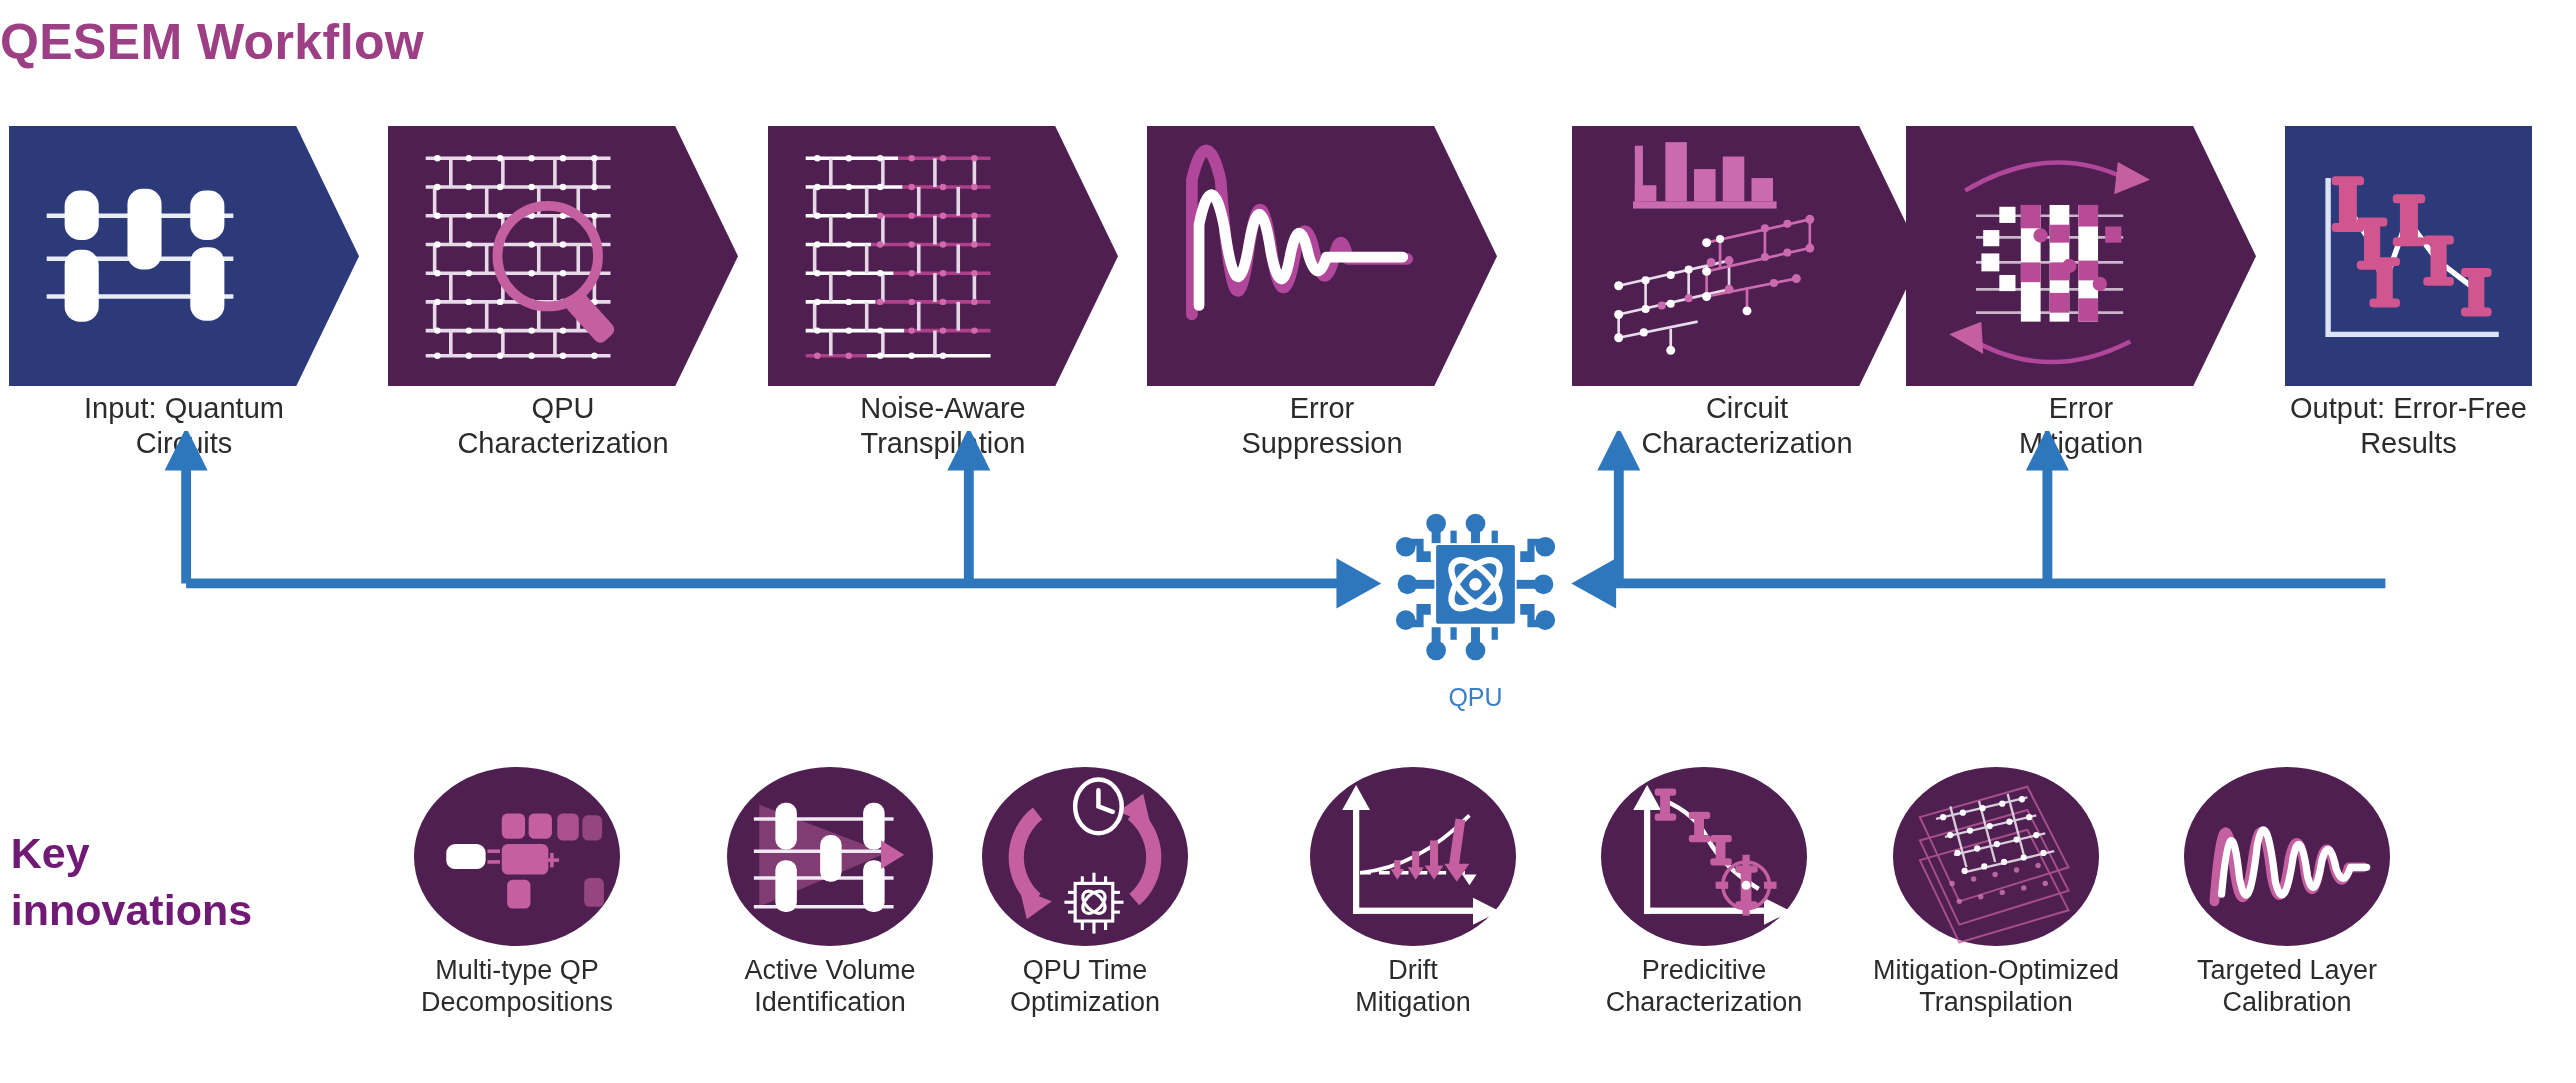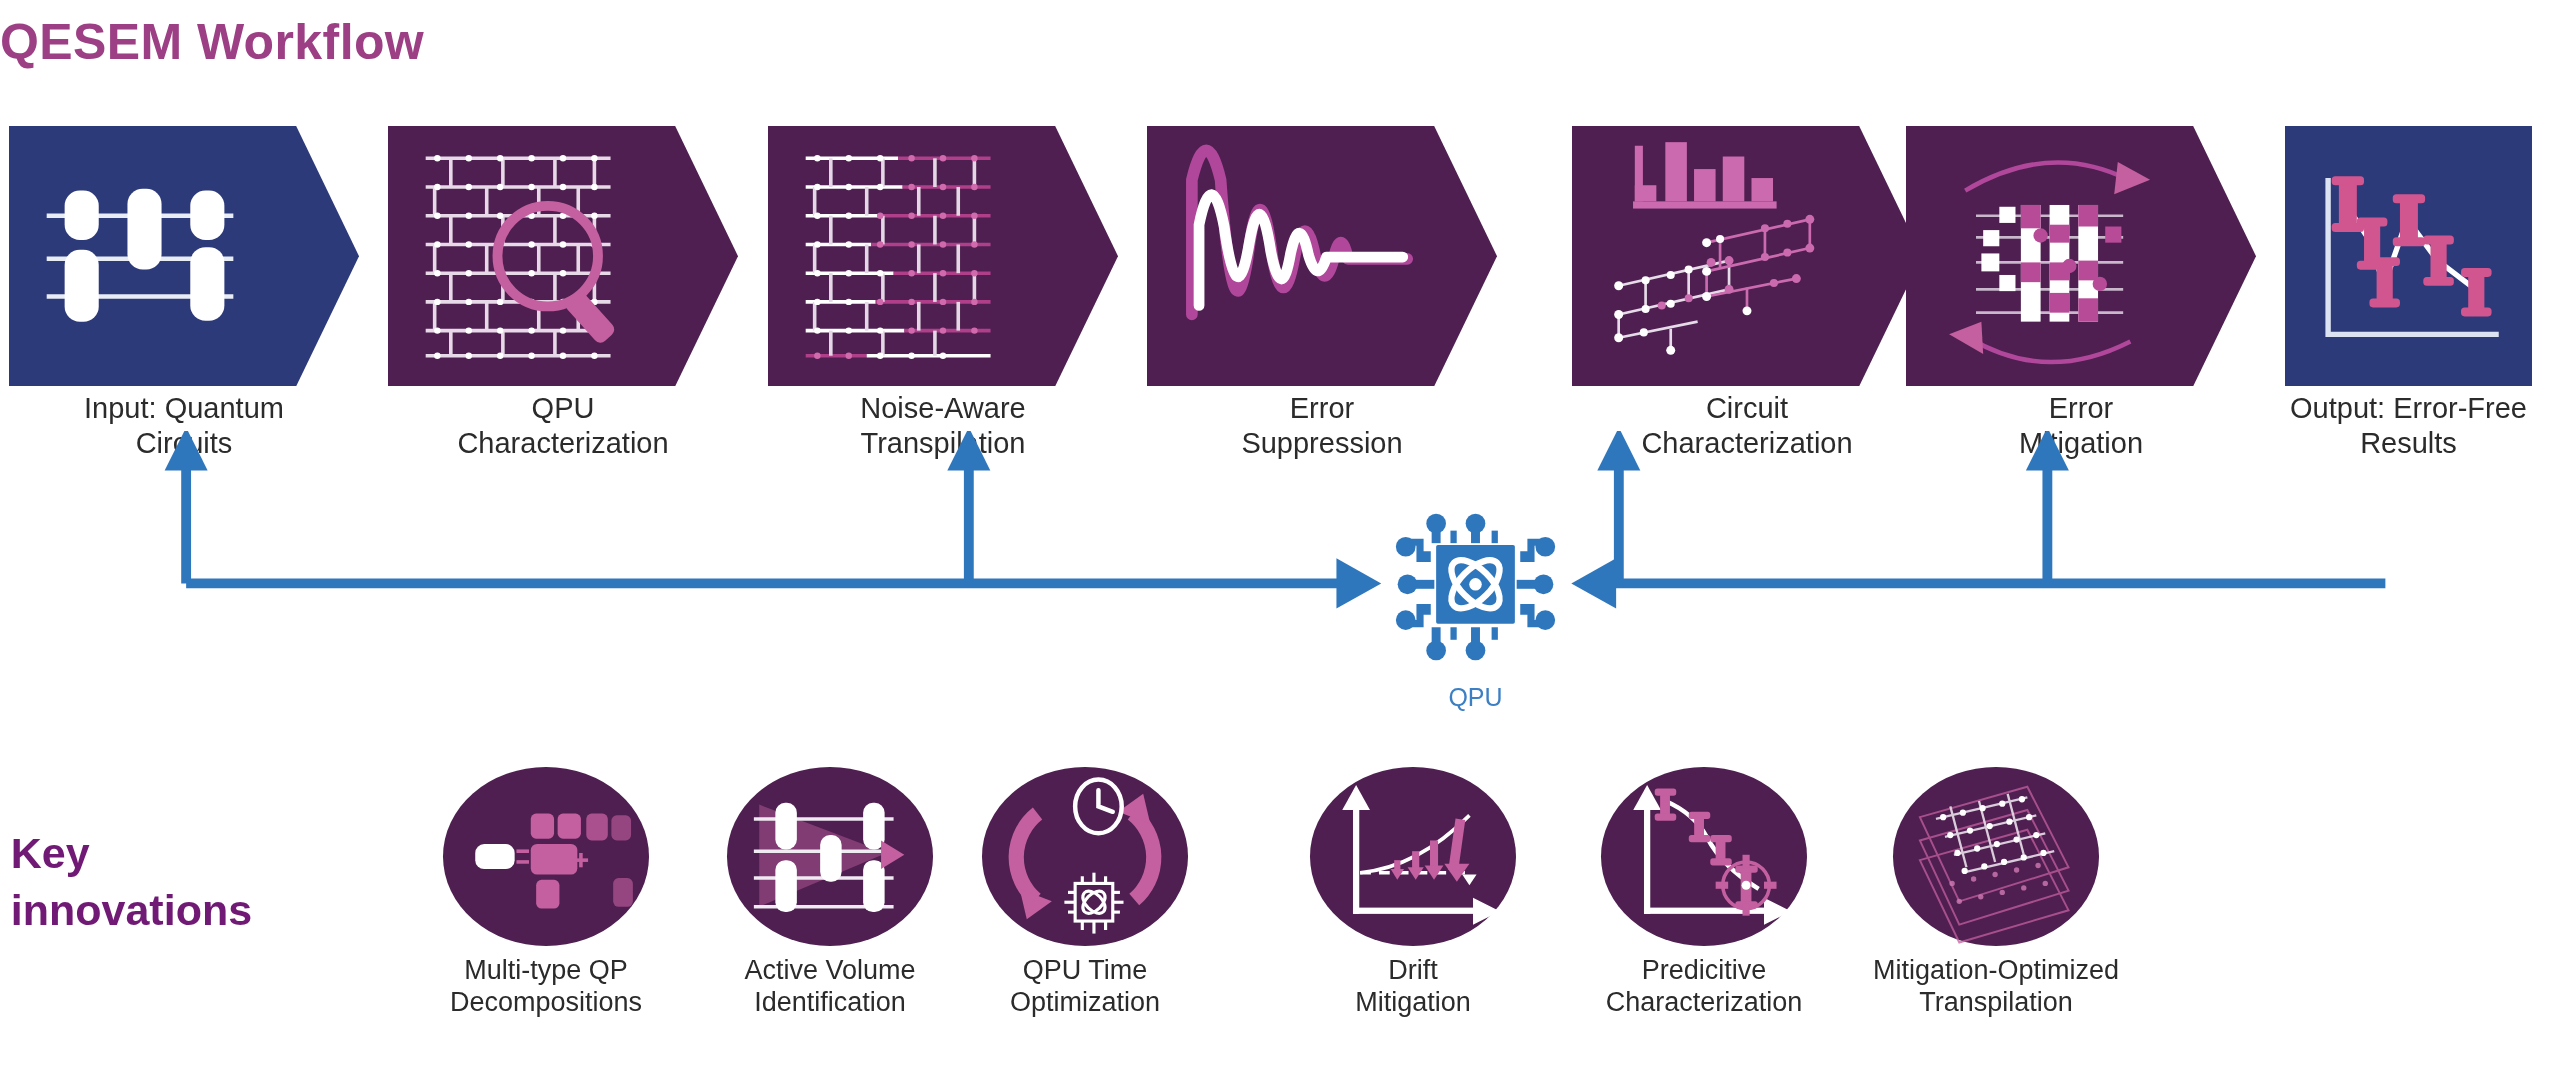--- a/index.html
+++ b/index.html
@@ -521,21 +521,21 @@
       <ellipse cx="100" cy="92" rx="34" ry="17" transform="rotate(45 100 92)"></ellipse>
       <ellipse cx="100" cy="92" rx="34" ry="17" transform="rotate(-45 100 92)"></ellipse>
     </g>
     <circle cx="100" cy="92" r="7" fill="#ffffff"></circle>
   </svg>
   <div id="qpu-label">QPU</div>
 
   <div id="key-label">Key
 innovations</div>
 
-  <div class="inno" id="inno-0" style="left: 443px;">
+  <div class="inno" id="inno-0" style="left: 414px;">
     <div class="disc">
       <div class="bg"></div>
       <svg class="ic" viewBox="0 0 230 200">
         <rect x="36" y="86" width="44" height="28" rx="10" fill="#ffffff"></rect>
         <g stroke="#c45fa0" stroke-width="4">
             <line x1="82" y1="94" x2="96" y2="94"></line>
             <line x1="82" y1="106" x2="96" y2="106"></line>
           </g>
         <g fill="#c45fa0">
           <rect x="98" y="52" width="26" height="28" rx="6"></rect>
@@ -739,15 +739,26 @@
             <circle cx="122" cy="140" r="3"></circle>
           <circle cx="146" cy="135" r="3"></circle>
             <circle cx="170" cy="130" r="3"></circle>
         </g>
       </svg>
     </div>
     <div class="cap">Mitigation-Optimized
 Transpilation</div>
   </div>
 
+  <div class="inno" id="inno-6" style="left: 2184px;">
+    <div class="disc">
+      <div class="bg"></div>
+      <svg class="ic" viewBox="0 0 230 200">
+        <path d="M34 150 Q44 18 56 112 Q66 186 78 96 Q88 38 98 122 Q108 172 118 102 Q128 60 136 120 Q144 158 152 108 Q160 74 168 112 Q176 140 184 112 L200 112" fill="none" stroke="#c45fa0" stroke-width="11" stroke-linecap="round" stroke-linejoin="round"></path>
+        <path d="M42 142 Q52 32 62 124 Q72 176 82 86 Q92 40 102 128 Q112 168 122 100 Q130 64 138 122 Q146 154 154 104 Q162 76 170 114 Q178 136 186 112 L204 112" fill="none" stroke="#ffffff" stroke-width="8" stroke-linecap="round" stroke-linejoin="round"></path>
+      </svg>
+    </div>
+    <div class="cap">Targeted Layer
+Calibration</div>
+  </div>
 
 </div>
 
 
 </body></html>

